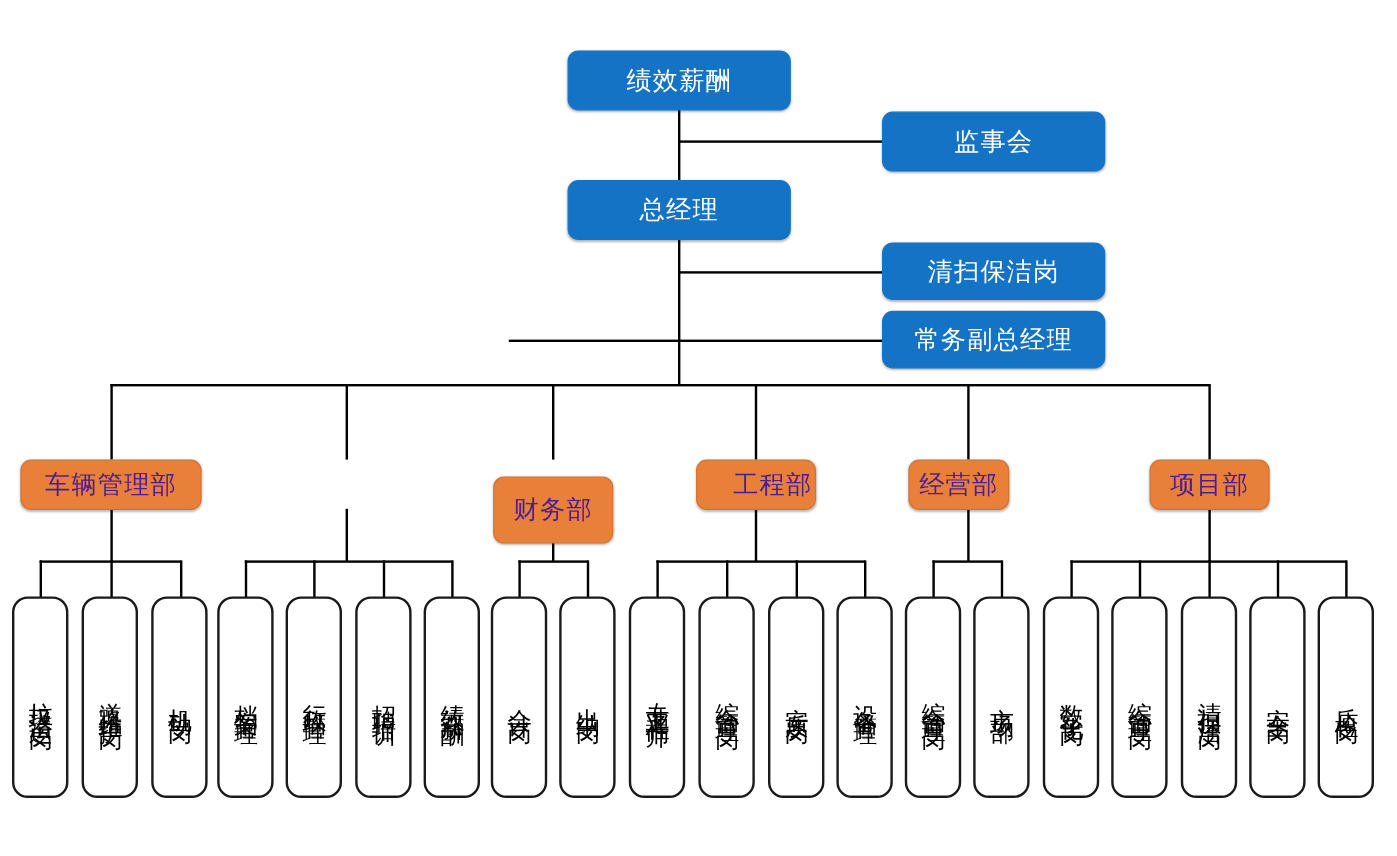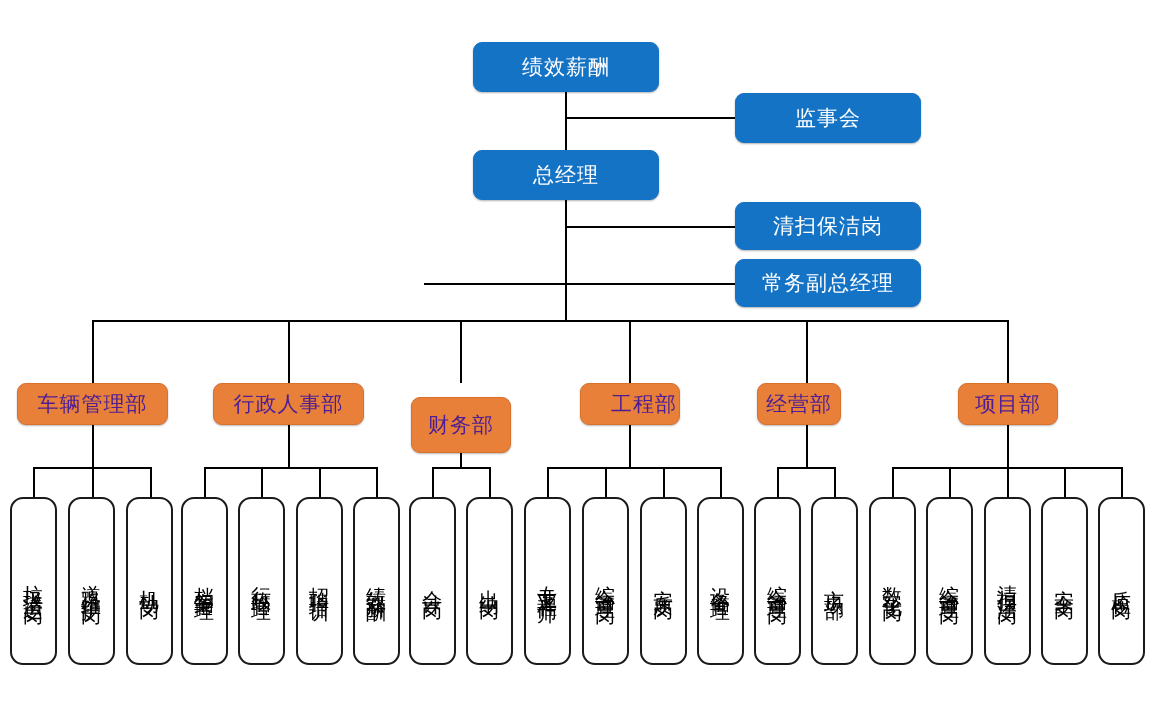--- a/index.html
+++ b/index.html
@@ -140,21 +140,20 @@
 
   <div class="node-blue" style="left:735px;top:93px;width:186px;height:50px;">监事会</div>
 
   <div class="node-blue" style="left:735px;top:202px;width:186px;height:48px;">清扫保洁岗</div>
 
   <div class="node-blue" style="left:735px;top:259px;width:186px;height:48px;">常务副总经理</div>
 
 
   <div class="node-orange" style="left:17px;top:383px;width:151px;height:42px;">车辆管理部</div>
 
-  <div class="node-orange" style="left:213px;top:383px;width:151px;height:42px;">行政人事部</div>
 
   <div class="node-orange" style="left:411px;top:397px;width:100px;height:56px;">财务部</div>
 
   <div class="node-orange" style="left:580px;top:383px;width:100px;height:42px;padding-left:28px;">工程部</div>
 
   <div class="node-orange" style="left:757px;top:383px;width:84px;height:42px;">经营部</div>
 
   <div class="node-orange" style="left:958px;top:383px;width:100px;height:42px;">项目部</div>
 
   <div class="node-post" style="left:10px;top:497px;width:47px;height:168px;">垃圾清运岗</div>

